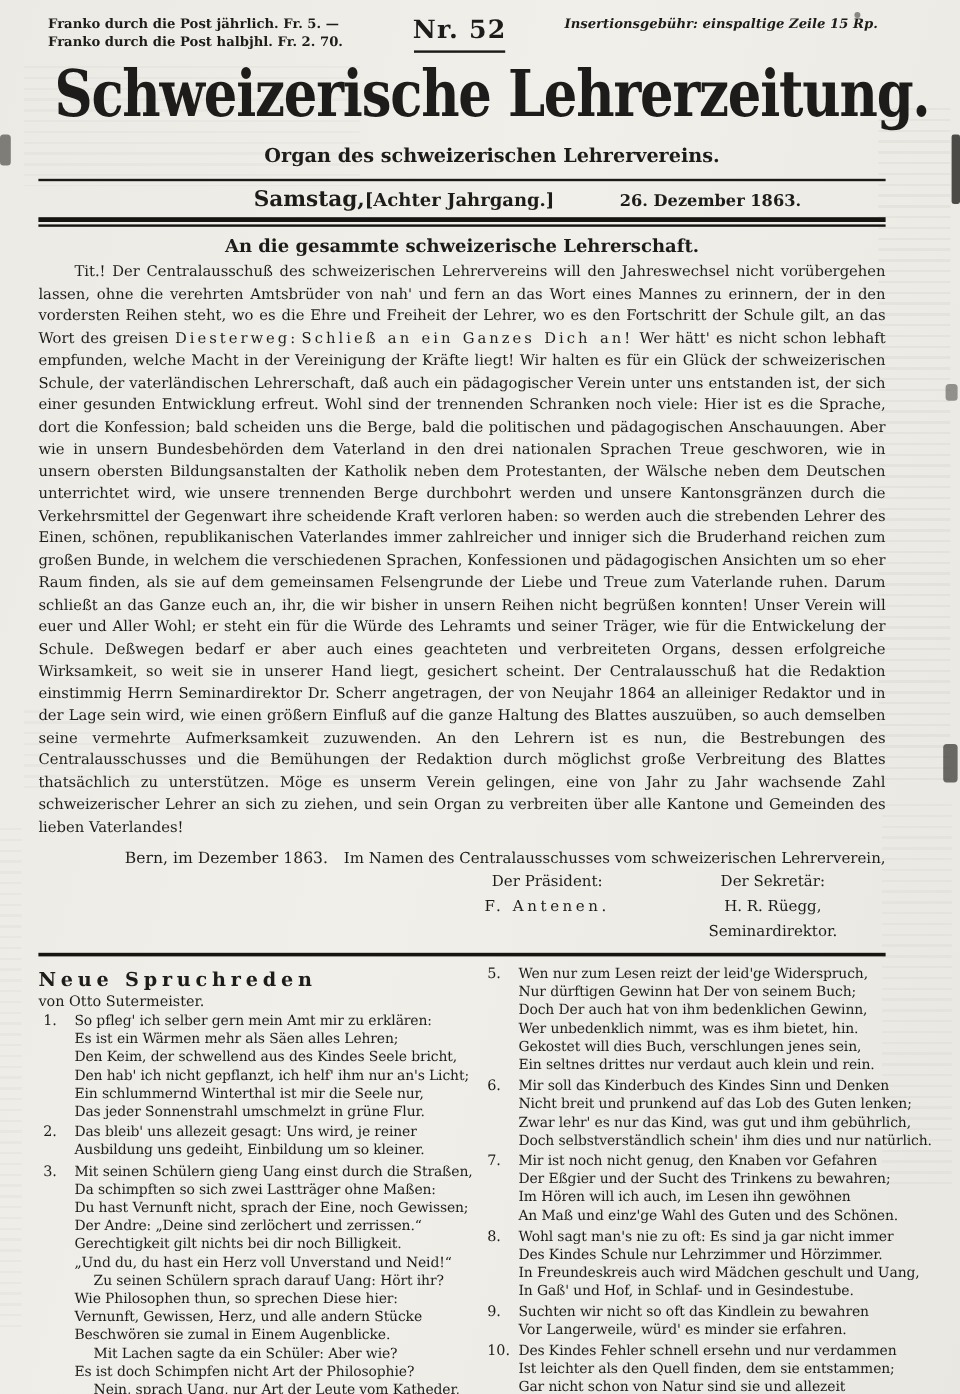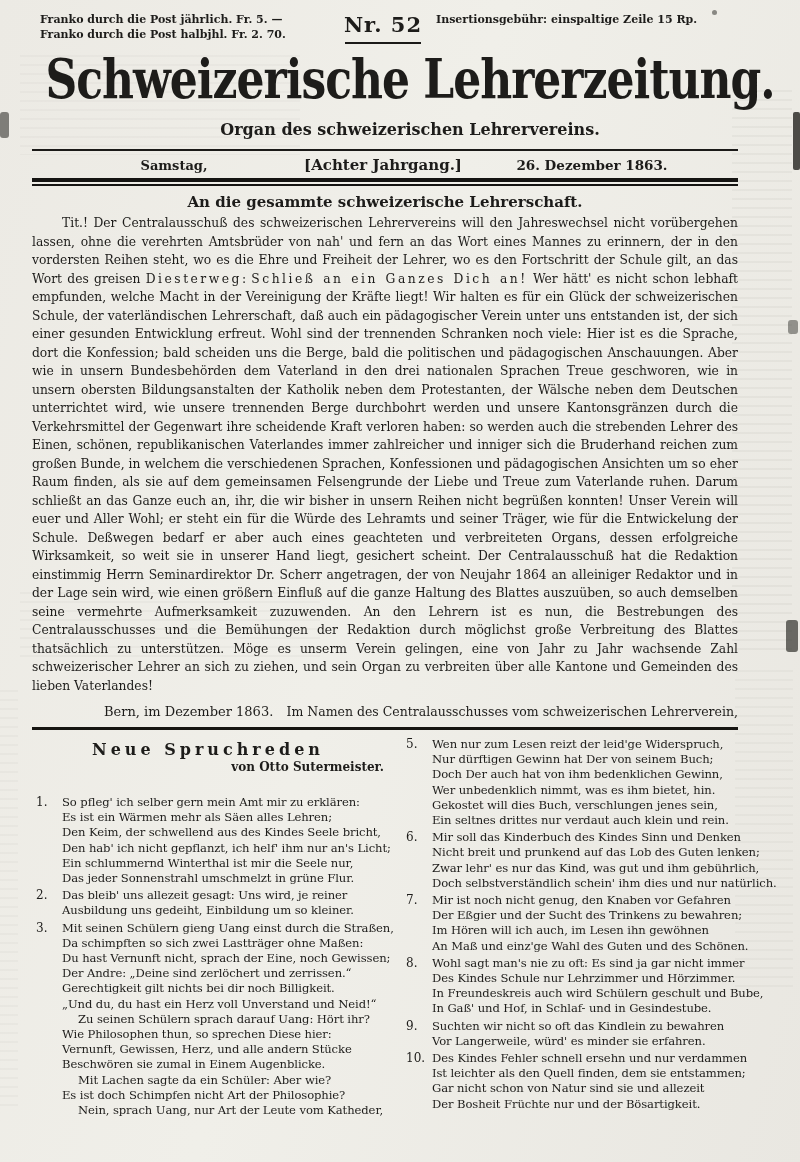--- a/index.html
+++ b/index.html
@@ -11,30 +11,30 @@
   
   .bleed{position:absolute;pointer-events:none;opacity:.55;filter:blur(.6px);
     background:repeating-linear-gradient(180deg,rgba(95,92,85,.10) 0 2px,transparent 2px 9px);}
   .speck{position:absolute;background:#24231f;pointer-events:none;}
   
   .top-row{display:grid;grid-template-columns:290px 1fr 330px;padding:12px 44px 0 30px;align-items:start;}
   .top-left{font-size:11px;font-weight:bold;line-height:15px;}
   .top-center{text-align:center;}
   .issue-no{font-size:21px;font-weight:bold;letter-spacing:1px;}
   .issue-underline{width:76px;height:2px;background:#1b1a18;margin:5px auto 0;}
-  .top-right{font-size:11px;font-weight:bold;line-height:16px;text-align:left;}
+  .top-right{font-size:11px;font-weight:bold;line-height:16px;text-align:center;font-style:italic;}
   .masthead{
     margin:10px 0 0;text-align:center;font-size:44px;font-weight:bold;letter-spacing:-1px;
     transform:scaleY(1.22);transform-origin:center;line-height:52px;
   }
   .subtitle{text-align:center;font-weight:bold;font-size:16px;margin-top:14px;}
   .rules-wrap{padding:0 72px 0 22px;}
   .rule-thin{height:2px;background:#1b1a18;margin-top:10px;}
   .date-row{display:flex;align-items:baseline;padding:5px 0 4px;}
-  .date-row .dr-left{flex:1;text-align:center;font-size:13px;font-weight:bold;padding-left:12px;}
+  .date-row .dr-left{flex:1;text-align:right;font-size:18px;font-weight:bold;padding-left:12px;}
   .date-row .dr-mid{font-size:15px;font-weight:bold;}
   .date-row .dr-right{flex:1;text-align:center;font-size:13.5px;font-weight:bold;padding-right:16px;}
   .rule-double .rd-a{height:4px;background:#151412;}
   .rule-double .rd-b{height:2px;background:#151412;margin-top:2px;}
   
   .content{padding:0 72px 0 22px;}
   .article-heading{margin:7px 0 3px;text-align:center;font-size:15px;font-weight:bold;}
   .article-body{margin:0;text-align:justify;font-size:12.3px;line-height:18.5px;text-indent:30px;}
   .sperr{letter-spacing:2.5px;}
   .sig-row1{display:flex;justify-content:space-between;align-items:baseline;margin-top:9px;}
@@ -42,22 +42,22 @@
   .sig-behalf{font-size:12.5px;text-align:right;}
   .sig-cols{display:flex;margin-left:330px;}
   .sig-col{flex:1;text-align:center;font-size:12.5px;line-height:21px;}
   .sig-name.sperr2{letter-spacing:3px;}
   .rule-mid{height:3px;background:#161511;margin:8px 72px 0 22px;}
   
   .poems{display:flex;padding:4px 72px 0 22px;align-items:stretch;min-height:452px;}
   .col-left{width:352px;}
   .col-divider{width:2px;background:#1b1a18;margin:2px 8px 0 10px;}
   .col-right{flex:1;padding-top:3px;}
-  .poem-title{margin:6px 0 0;text-align:center;font-size:16px;font-weight:bold;letter-spacing:4px;}
-  .poem-byline{text-align:right;font-size:12px;margin:1px 0 21px;font-weight:bold;}
+  .poem-title{margin:6px 0 0;text-align:left;font-size:16px;font-weight:bold;letter-spacing:4px;}
+  .poem-byline{text-align:left;font-size:12px;margin:1px 0 2px;}
   .vitem{display:flex;margin-bottom:2px;}
   .vnum{width:26px;flex-shrink:0;font-size:12px;line-height:15.2px;padding-left:4px;}
   .vbody{flex:1;min-width:0;}
   .verse-line{font-size:11.6px;line-height:15.2px;white-space:nowrap;letter-spacing:-.1px;}
   .verse-line.ind{padding-left:16px;}
 </style>
 </head>
 <body>
 
 <div class="page">
@@ -102,20 +102,30 @@
       </div>
     </div>
   </header>
 
   <section class="content">
     <h2 class="article-heading">An die gesammte schweizerische Lehrerschaft.</h2>
     <p class="article-body"><span>Tit.! Der Centralausschuß des schweizerischen Lehrervereins will den Jahreswechsel nicht vorübergehen lassen, ohne die verehrten Amtsbrüder von nah' und fern an das Wort eines Mannes zu erinnern, der in den vordersten Reihen steht, wo es die Ehre und Freiheit der Lehrer, wo es den Fortschritt der Schule gilt, an das Wort des greisen </span><span class="sperr">Diesterweg</span><span>: </span><span class="sperr">Schließ an ein Ganzes Dich an!</span><span> Wer hätt' es nicht schon lebhaft empfunden, welche Macht in der Vereinigung der Kräfte liegt! Wir halten es für ein Glück der schweizerischen Schule, der vaterländischen Lehrerschaft, daß auch ein pädagogischer Verein unter uns entstanden ist, der sich einer gesunden Entwicklung erfreut. Wohl sind der trennenden Schranken noch viele: Hier ist es die Sprache, dort die Konfession; bald scheiden uns die Berge, bald die politischen und pädagogischen Anschauungen. Aber wie in unsern Bundesbehörden dem Vaterland in den drei nationalen Sprachen Treue geschworen, wie in unsern obersten Bildungsanstalten der Katholik neben dem Protestanten, der Wälsche neben dem Deutschen unterrichtet wird, wie unsere trennenden Berge durchbohrt werden und unsere Kantonsgränzen durch die Verkehrsmittel der Gegenwart ihre scheidende Kraft verloren haben: so werden auch die strebenden Lehrer des Einen, schönen, republikanischen Vaterlandes immer zahlreicher und inniger sich die Bruderhand reichen zum großen Bunde, in welchem die verschiedenen Sprachen, Konfessionen und pädagogischen Ansichten um so eher Raum finden, als sie auf dem gemeinsamen Felsengrunde der Liebe und Treue zum Vaterlande ruhen. Darum schließt an das Ganze euch an, ihr, die wir bisher in unsern Reihen nicht begrüßen konnten! Unser Verein will euer und Aller Wohl; er steht ein für die Würde des Lehramts und seiner Träger, wie für die Entwickelung der Schule. Deßwegen bedarf er aber auch eines geachteten und verbreiteten Organs, dessen erfolgreiche Wirksamkeit, so weit sie in unserer Hand liegt, gesichert scheint. Der Centralausschuß hat die Redaktion einstimmig Herrn Seminardirektor Dr. Scherr angetragen, der von Neujahr 1864 an alleiniger Redaktor und in der Lage sein wird, wie einen größern Einfluß auf die ganze Haltung des Blattes auszuüben, so auch demselben seine vermehrte Aufmerksamkeit zuzuwenden. An den Lehrern ist es nun, die Bestrebungen des Centralausschusses und die Bemühungen der Redaktion durch möglichst große Verbreitung des Blattes thatsächlich zu unterstützen. Möge es unserm Verein gelingen, eine von Jahr zu Jahr wachsende Zahl schweizerischer Lehrer an sich zu ziehen, und sein Organ zu verbreiten über alle Kantone und Gemeinden des lieben Vaterlandes!</span></p>
     <div class="sig-row1">
       <span class="sig-place">Bern, im Dezember 1863.</span>
       <span class="sig-behalf">Im Namen des Centralausschusses vom schweizerischen Lehrerverein,</span>
+    </div>
+    <div class="sig-cols">
+      <div class="sig-col">
+        <div>Der Präsident:</div>
+        <div class="sig-name sperr2">F. Antenen.</div>
+      </div>
+      <div class="sig-col">
+        <div>Der Sekretär:</div>
+        <div class="sig-name">H. R. Rüegg, Seminardirektor.</div>
+      </div>
     </div>
   </section>
 
   <div class="rule-mid"></div>
 
   <section class="poems">
     <div class="col-left">
       <h3 class="poem-title">Neue Spruchreden</h3>
       <div class="poem-byline">von Otto Sutermeister.</div>
       <div id="poem-left">
@@ -187,21 +197,21 @@
               <div class="verse-line">Der Eßgier und der Sucht des Trinkens zu bewahren;</div>
               <div class="verse-line">Im Hören will ich auch, im Lesen ihn gewöhnen</div>
               <div class="verse-line">An Maß und einz'ge Wahl des Guten und des Schönen.</div>
             </div>
           </div>
           <div class="vitem">
             <div class="vnum">8.</div>
             <div class="vbody">
               <div class="verse-line">Wohl sagt man's nie zu oft: Es sind ja gar nicht immer</div>
               <div class="verse-line">Des Kindes Schule nur Lehrzimmer und Hörzimmer.</div>
-              <div class="verse-line">In Freundeskreis auch wird Schülern geschult und Bube,</div>
+              <div class="verse-line">In Freundeskreis auch wird Mädchen geschult und Uang,</div>
               <div class="verse-line">In Gaß' und Hof, in Schlaf- und in Gesindestube.</div>
             </div>
           </div>
           <div class="vitem">
             <div class="vnum">9.</div>
             <div class="vbody">
               <div class="verse-line">Suchten wir nicht so oft das Kindlein zu bewahren</div>
               <div class="verse-line">Vor Langerweile, würd' es minder sie erfahren.</div>
             </div>
           </div>

